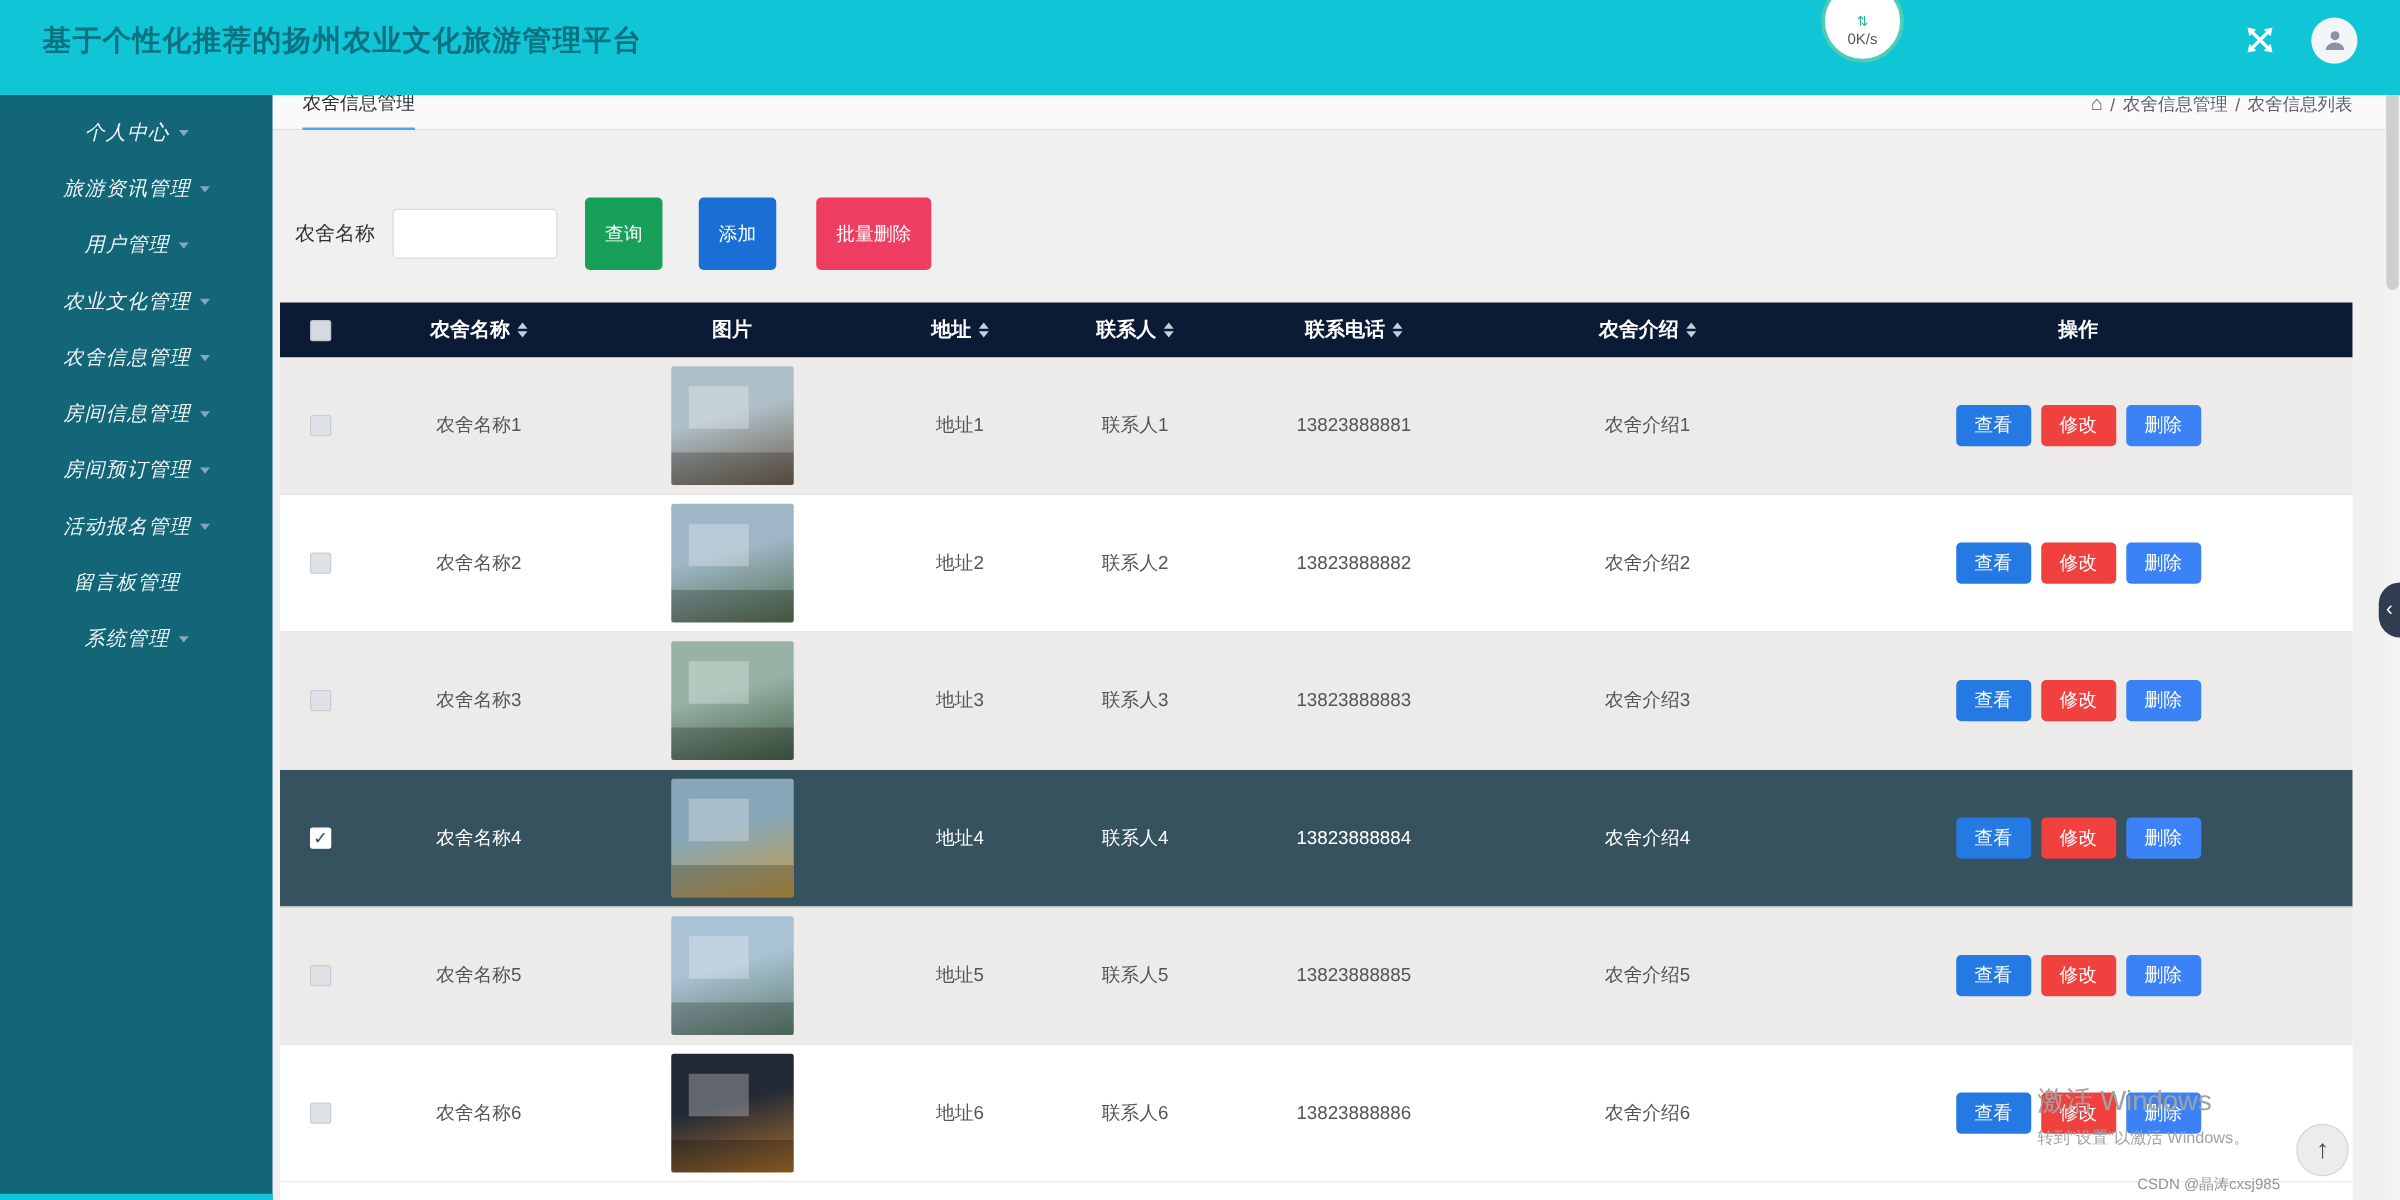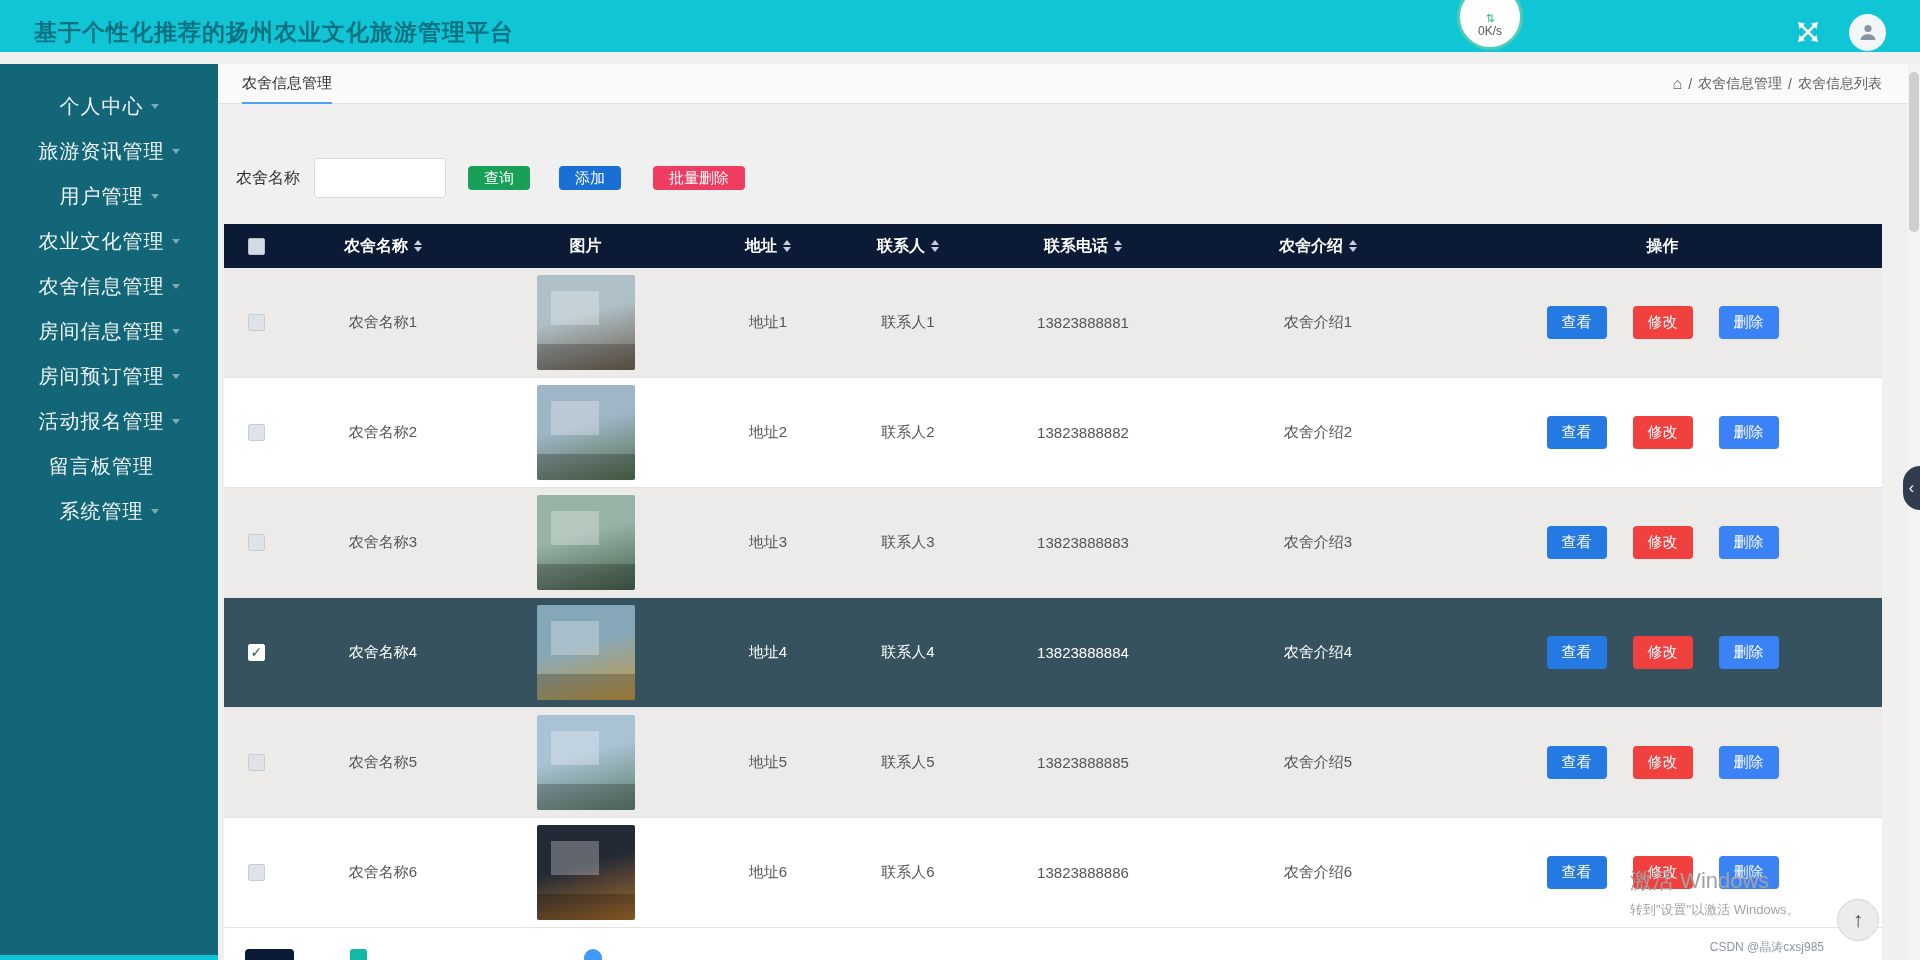--- a/index.html
+++ b/index.html
@@ -1,54 +1,54 @@
 <!DOCTYPE html>
 <html><head>
 <meta charset="utf-8">
 <style>
   * { box-sizing: border-box; margin: 0; padding: 0; }
   html,body { width:1920px; height:960px; }
   body { font-family: "Liberation Sans", "DejaVu Sans", sans-serif; background:#e9e9e9; }
   .page { position:relative; width:1920px; height:960px; overflow:hidden; background:#f0f0f0; }
 
   
-  .topbar { position:absolute; top:0; left:0; right:0; height:52px; background:#10c5d6; z-index:20; }
+  .topbar { position:absolute; top:0; left:0; right:0; height:76px; background:#10c5d6; z-index:20; }
   .topbar .title { position:absolute; left:34px; top:0; line-height:64px; font-size:23px; font-weight:600; color:#0a7180; letter-spacing:1px; }
   .topbar-icons { position:absolute; right:34px; top:0; height:64px; display:flex; align-items:center; gap:22px; }
   .icon-btn { width:38px; height:38px; display:flex; align-items:center; justify-content:center; cursor:pointer; }
   .user-circle { width:37px; height:37px; border-radius:50%; background:#f2f6f7; display:flex; align-items:center; justify-content:center; }
 
   
   .net-widget { position:absolute; left:1457px; top:-16px; width:66px; height:66px; border-radius:50%;
     background:#ffffff; border:3px solid #4ecdb4; z-index:30; display:flex; flex-direction:column;
     align-items:center; justify-content:flex-end; padding-bottom:9px; }
   .net-arrows { font-size:11px; color:#2bb894; line-height:11px; }
   .net-speed { font-size:12px; color:#555; font-weight:normal; line-height:14px; }
 
   
   .sidebar { position:absolute; top:64px; left:0; bottom:0; width:218px; background:#136578; padding-top:20px; z-index:10; }
-  .sb-item { height:45px; display:flex; align-items:center; justify-content:center; color:#eef6f7; font-size:20px; cursor:pointer; letter-spacing:1px; }
+  .sb-item { height:45px; display:flex; align-items:center; justify-content:center; color:#eef6f7; font-size:16px; cursor:pointer; letter-spacing:1px;font-style:italic; }
   .sb-caret { width:0; height:0; border-left:4px solid transparent; border-right:4px solid transparent; border-top:5px solid rgba(255,255,255,.45); margin-left:7px; }
   .sidebar-strip { position:absolute; left:0; bottom:0; width:218px; height:5px; background:#10c5d6; z-index:12; }
 
   
   .tabbar { position:absolute; left:218px; right:0; top:64px; height:40px; background:#fafafa; border-bottom:1px solid #e2e2e2;
     display:flex; align-items:center; justify-content:space-between; padding:0 38px 0 24px; z-index:5; }
   .tab { height:40px; line-height:38px; font-size:15px; color:#303133; border-bottom:2px solid #4da3f5; cursor:pointer; }
   .breadcrumb { font-size:14px; color:#606266; display:flex; align-items:center; gap:6px; }
   .breadcrumb .home { font-size:16px; cursor:pointer; }
   .crumb { cursor:pointer; }
 
   
   .content { position:absolute; left:218px; top:104px; right:0; bottom:0; padding:0 38px 0 6px; }
 
   .search-row { margin:54px 0 0 12px; display:flex; align-items:center; }
   .search-label { font-size:16px; color:#303133; margin-right:14px; }
   .search-input { width:132px; height:40px; border:1px solid #d9d9d9; border-radius:4px; background:#fff; padding:0 10px; font-size:15px; outline:none; }
-  .btn-big { height:24px; border:none; border-radius:4px; color:#fff; font-size:15px; padding:0 16px; cursor:pointer; font-family:inherit; }
+  .btn-big { height:58px; border:none; border-radius:4px; color:#fff; font-size:15px; padding:0 16px; cursor:pointer; font-family:inherit; }
   .btn-query { background:#18a058; margin-left:22px; }
   .btn-add { background:#1a6fd4; margin-left:29px; }
   .btn-batch { background:#ef3c61; margin-left:32px; }
 
   
   .table-wrap { margin-top:26px; background:#fff; }
   .tgrid { display:grid; grid-template-columns:64px 190px 215px 150px 130px 220px 250px 1fr; align-items:center; }
   .thead { background:#0b1b36; height:44px; }
   .th { color:#fff; font-size:16px; font-weight:bold; text-align:center; display:flex; align-items:center; justify-content:center; }
   .sort { display:inline-flex; flex-direction:column; margin-left:6px; gap:2px; }
@@ -59,21 +59,21 @@
   .trow:nth-child(even) { background:#ffffff; }
   .trow.selected { background:#35525e; color:#fff; }
   .td { text-align:center; display:flex; align-items:center; justify-content:center; }
   .cbx { width:17px; height:17px; background:#dfe3e8; border:1px solid #c9ced6; border-radius:2px; display:inline-block; cursor:pointer; position:relative; }
   .cbx.hdr { background:#d4d9e2; border-color:#b9c0cc; }
   .cbx.checked { background:#ffffff; border-color:#ffffff; }
   .cbx.checked::after { content:"✓"; position:absolute; left:2px; top:-1px; font-size:14px; color:#35525e; font-weight:bold; }
   .photo { width:98px; height:95px; border-radius:2px; position:relative; overflow:hidden; cursor:pointer; }
   .photo::after { content:""; position:absolute; left:0; right:0; bottom:0; height:26px; background:rgba(0,0,0,.22); }
   .photo::before { content:""; position:absolute; left:14px; top:16px; width:48px; height:34px; background:rgba(255,255,255,.28); }
-  .actions { gap:26px; }
+  .actions { gap:8px; }
   .btn { border:none; border-radius:4px; color:#fff; font-size:15px; padding:7px 15px; cursor:pointer; font-family:inherit; }
   .btn.view { background:#2579e3; }
   .btn.edit { background:#f0413e; }
   .btn.del  { background:#3b82f6; }
 
   .table-footer { height:60px; background:#fff; position:relative; }
   .pg-total { position:absolute; left:21px; top:21px; width:49px; height:30px; background:#0b1b36; border-radius:4px; cursor:pointer; }
   .pg-size { position:absolute; left:126px; top:21px; width:17px; height:17px; background:#13b8a6; border-radius:3px; cursor:pointer; }
   .pg-page { position:absolute; left:360px; top:21px; width:18px; height:18px; background:#3f9bfa; border-radius:50%; cursor:pointer; }
 

